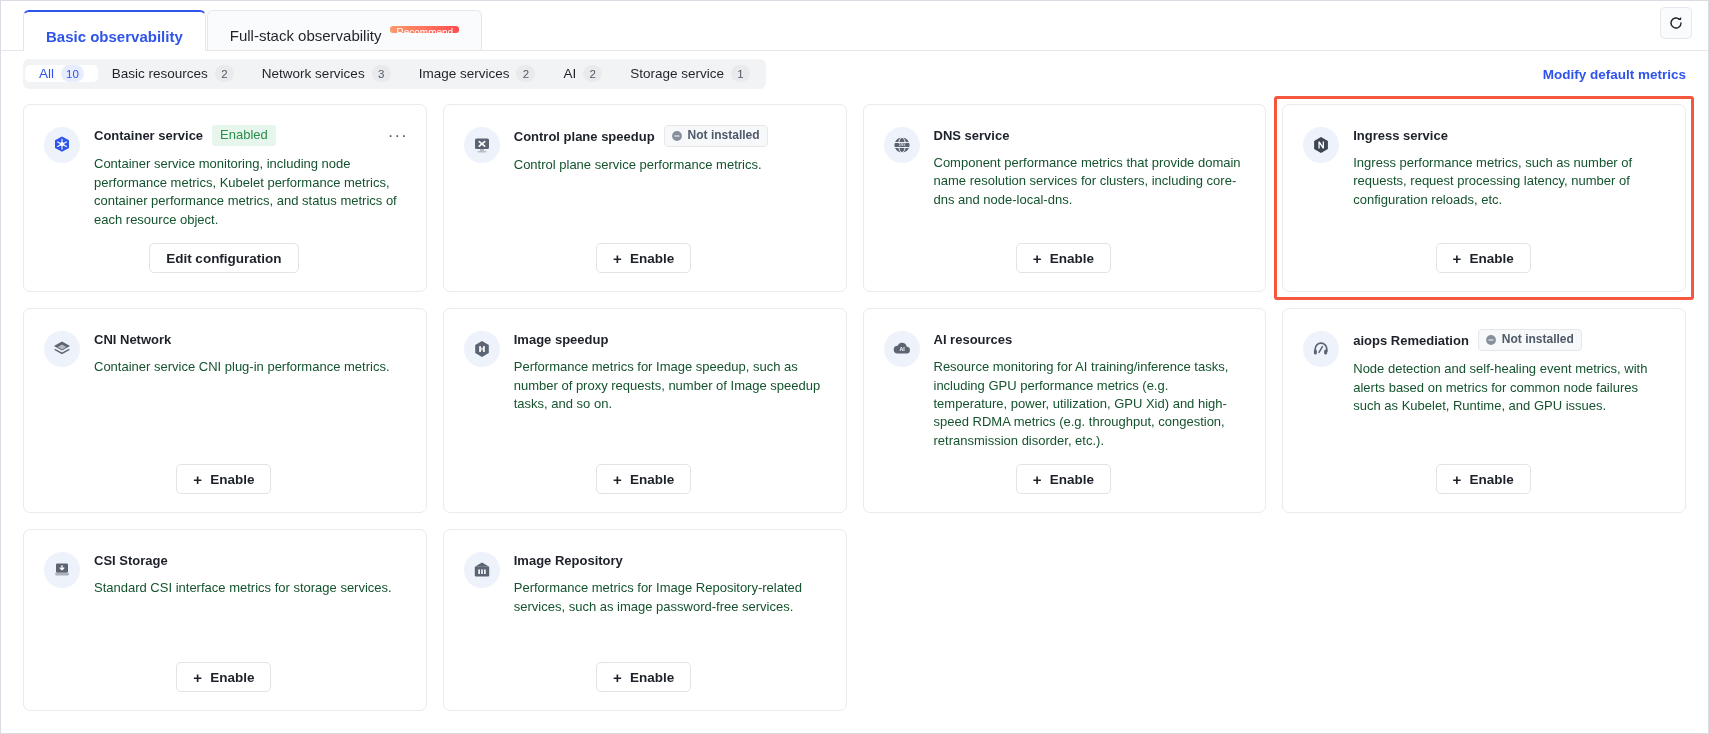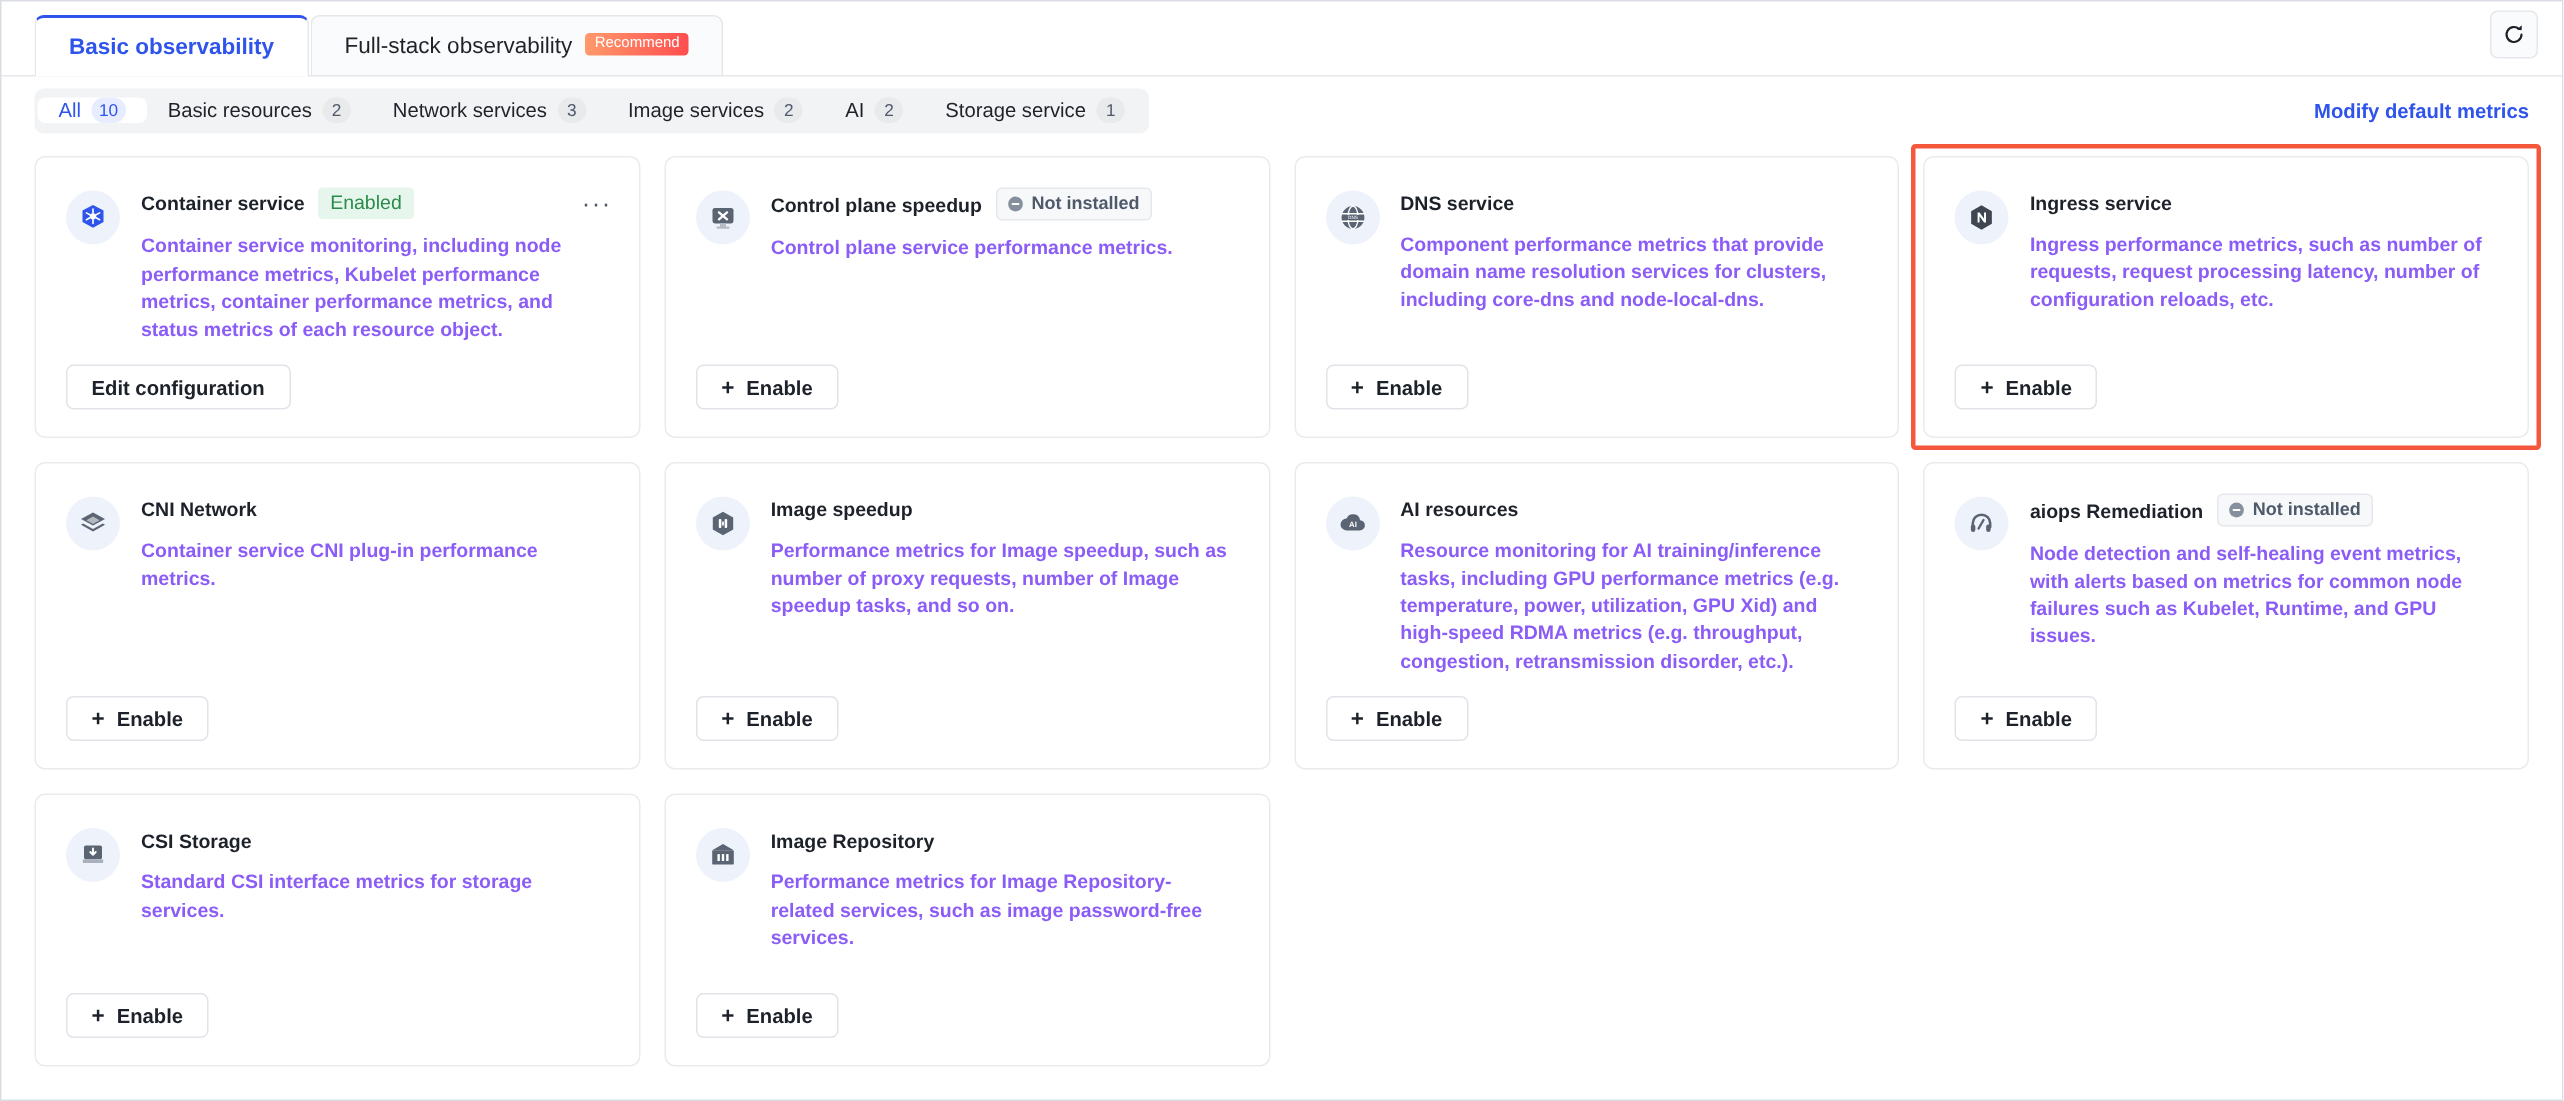--- a/index.html
+++ b/index.html
@@ -23,23 +23,22 @@
     position: relative;
     height: 50px;
     border-bottom: 1px solid #e5e7eb;
     padding-left: 22px;
     display: flex;
     align-items: flex-end;
   }
   .tab {
     position: relative;
     height: 40px;
-    padding: 0 22px;
-    display: flex;
-    align-items: center;
+    padding: 16px 22px;
+    display: flex;
     gap: 9px;
     font-size: 15px;
     color: #1f2329;
     border: 1px solid #e5e7eb;
     border-bottom: none;
     border-top-left-radius: 6px;
     border-top-right-radius: 6px;
     background: #fafbfc;
     margin-right: 1px;
     cursor: pointer;
@@ -204,26 +203,26 @@
     border-radius: 4px;
     padding: 2px 7px 3px 6px;
     line-height: 1.25;
     white-space: nowrap;
     font-weight: bold;
   }
   .card-desc {
     margin-top: 9px;
     font-size: 13px;
     line-height: 1.42;
-    color: #8b5cf6;
-    font-weight: bold;
+    color: #14532d;
   }
   .card-actions {
     margin-top: auto;
     padding-top: 14px;
+    text-align: center;
   }
   .btn {
     display: inline-flex;
     align-items: center;
     justify-content: center;
     gap: 8px;
     height: 30px;
     padding: 0 16px;
     border: 1px solid #e0e3e8;
     border-radius: 5px;

